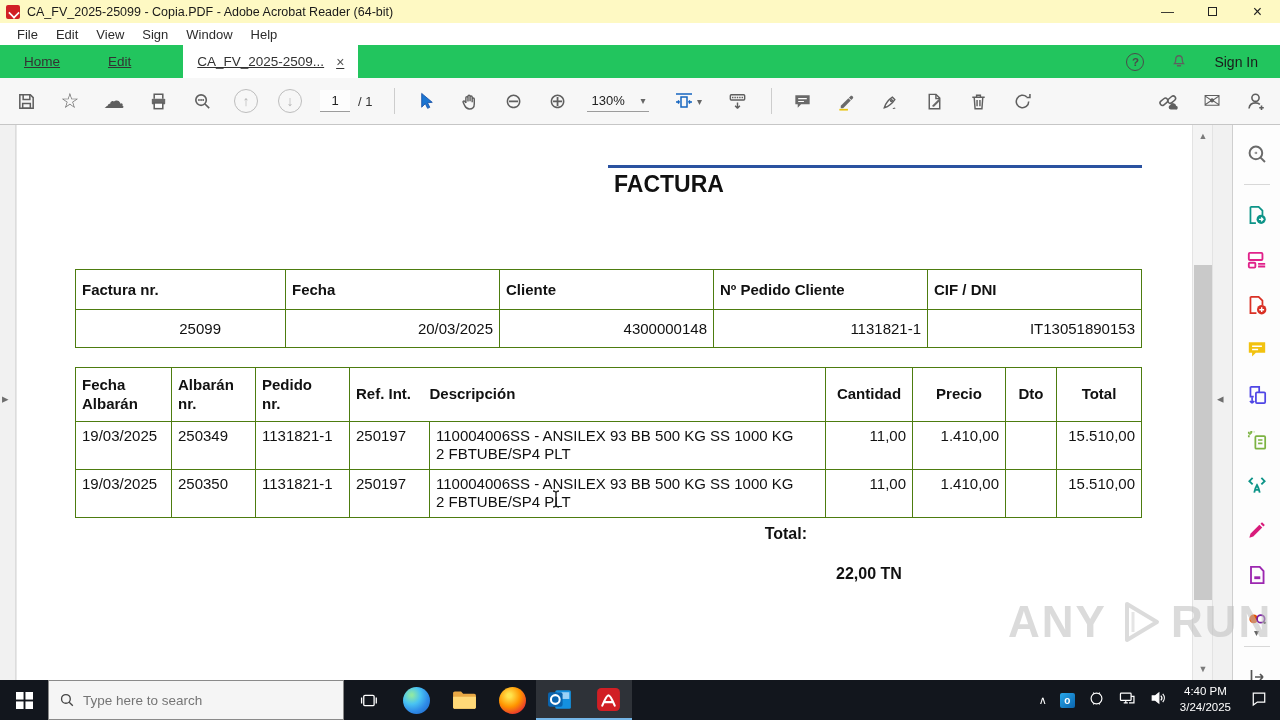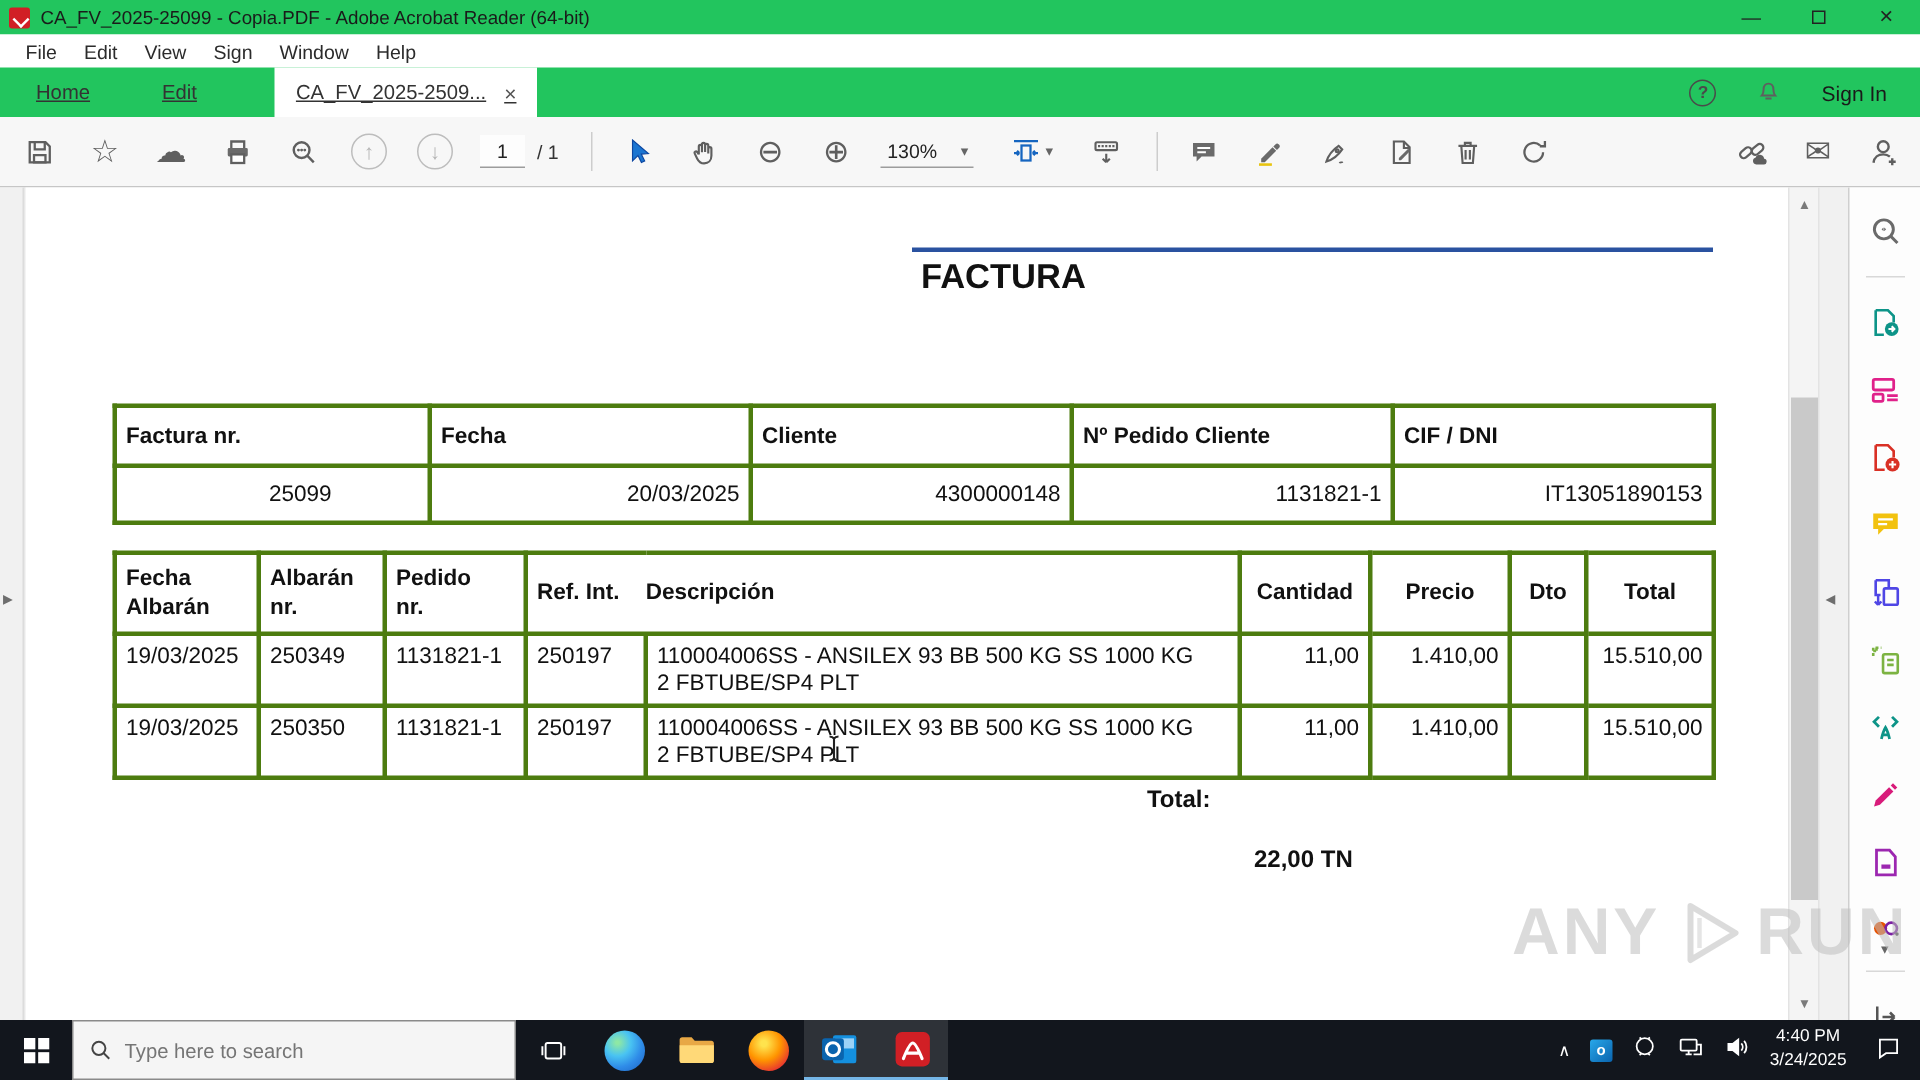--- a/index.html
+++ b/index.html
@@ -1,19 +1,19 @@
 <!DOCTYPE html>
 <html><head>
 <meta charset="utf-8">
 <style>
   * { box-sizing: border-box; margin: 0; padding: 0; }
   html,body { width:1280px; height:720px; overflow:hidden; font-family:"Liberation Sans",sans-serif; background:#fff; }
 
   
-  .titlebar { position:absolute; left:0; top:0; width:1280px; height:23px; background:#22c55e; display:flex; align-items:center; font-size:12.5px; color:#1a1a1a; }
+  .titlebar { position:absolute; left:0; top:0; width:1280px; height:23px; background:#fef9c3; display:flex; align-items:center; font-size:12.5px; color:#1a1a1a; }
   .app-icon { width:14px; height:14px; background:#d11f25; border-radius:2px; margin:0 7px 0 6px; position:relative; flex:0 0 auto; }
   .app-icon::after { content:""; position:absolute; left:3px; top:3px; width:8px; height:8px; border:2px solid #fff; border-top:none; border-right:none; transform:rotate(-45deg) scale(.8); }
   .win-controls { margin-left:auto; display:flex; height:100%; }
   .win-btn { width:45px; height:23px; display:flex; align-items:center; justify-content:center; color:#222; font-size:13px; }
   .restore-box { width:9px; height:9px; border:1px solid #222; }
 
   .menubar { position:absolute; left:0; top:23px; width:1280px; height:22px; background:#fff; display:flex; align-items:center; padding-left:8px; font-size:13px; color:#2b2b2b; }
   .menu-item { padding:0 9px; height:100%; display:flex; align-items:center; }
 
   .tabbar { position:absolute; left:0; top:45px; width:1280px; height:33px; background:#22c55e; display:flex; align-items:stretch; font-size:13.5px; color:#333;text-decoration:underline; }
@@ -52,21 +52,21 @@
   .sidebar { position:absolute; left:1232px; top:0; width:48px; height:555px; background:#fdfdfd; border-left:1px solid #cfcfcf; display:flex; flex-direction:column; align-items:center; padding-top:12px; }
   .sbtn { width:34px; height:34px; display:flex; align-items:center; justify-content:center; margin-bottom:11px; flex:0 0 auto; }
   .s-sep { width:26px; height:1px; background:#d8d8d8; margin:2px 0 13px; flex:0 0 auto; }
   .more-caret { font-size:10px; color:#666; margin-top:-12px; margin-bottom:6px; }
 
   
   .doc-rule { position:absolute; left:591px; top:40px; width:534px; height:3px; background:#2a52a0; }
   .doc-title { position:absolute; left:597px; top:46px; font-size:23px; font-weight:bold; color:#111; }
 
   table.inv { border-collapse:collapse; table-layout:fixed; font-size:15px; color:#111; }
-  table.inv td { border:3px solid #4d7c0f; padding:2px 6px; overflow:hidden; }
+  table.inv td { border:1px solid #4d7c0f; padding:2px 6px; overflow:hidden; }
   .info-table { position:absolute; left:58px; top:144px; width:1066px; }
   .info-table .hrow td { font-weight:bold; height:40px; vertical-align:middle; }
   .info-table .vrow td { height:38px; text-align:right; vertical-align:middle; }
   .info-table .vrow td.pad-lg { padding-right:64px; }
 
   .lines-table { position:absolute; left:58px; top:242px; width:1066px; }
   .lines-table .hrow td { font-weight:bold; height:54px; vertical-align:middle; white-space:pre-line; line-height:1.25; }
   .lines-table .hrow td.ctr { text-align:center; }
   .lines-table .hrow td.no-r { border-right:none; }
   .lines-table .hrow td.no-l { border-left:none; padding-left:0; }

